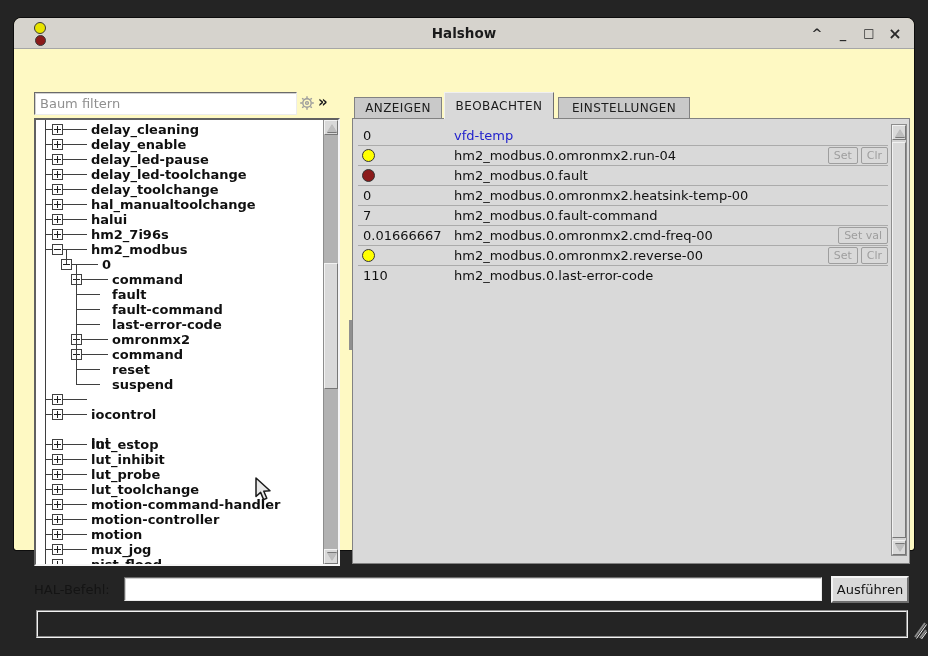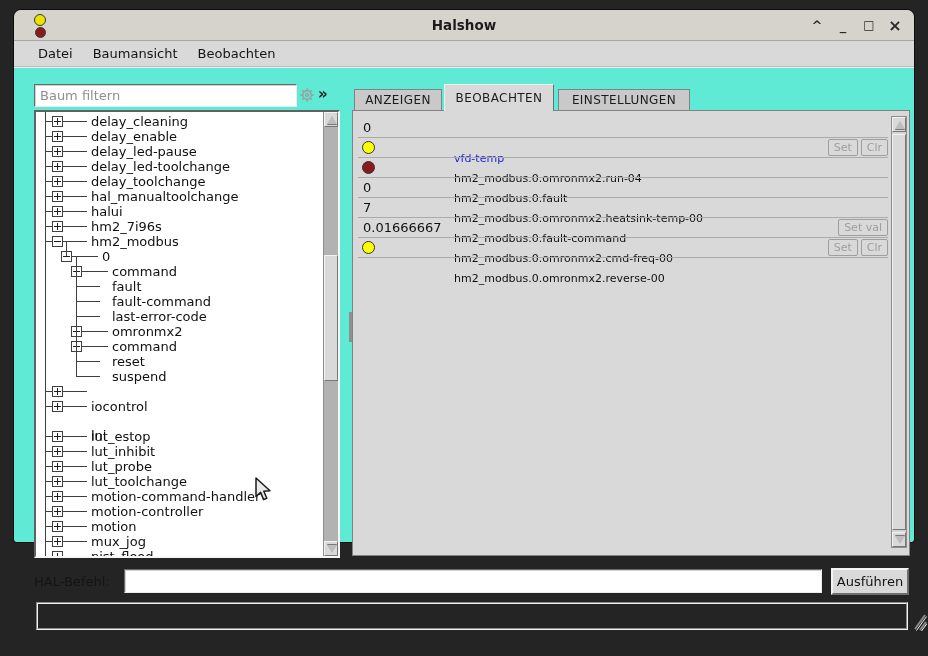--- a/index.html
+++ b/index.html
@@ -1,19 +1,19 @@
 <!DOCTYPE html>
 <html><head>
 <meta charset="utf-8">
 <style>
   html,body{margin:0;padding:0;}
   body{width:928px;height:656px;background:#242424;font-family:"DejaVu Sans",sans-serif;position:relative;overflow:hidden;}
   .abs{position:absolute;}
   
-  .window{left:14px;top:10px;width:900px;height:532px;background:#5eead4;border-radius:7px 7px 2px 2px;outline:1px solid #0d0d0d;}
+  .window{left:14px;top:18px;width:900px;height:532px;background:#fef9c3;border-radius:7px 7px 2px 2px;outline:1px solid #0d0d0d;}
   .titlebar{left:0;top:0;width:100%;height:30px;background:#d6d3cd;border-bottom:1px solid #a6a6a6;border-radius:7px 7px 0 0;display:flex;align-items:center;}
   .app-icon{position:absolute;left:16px;top:3px;width:18px;height:25px;}
   .dot{position:absolute;border-radius:50%;border:1px solid #3a3a3a;box-sizing:border-box;}
   .dot.y{left:4px;top:1px;width:12px;height:12px;}
   .dot.r{left:5px;top:14px;width:11px;height:11px;}
   .title{flex:1;text-align:center;font-size:13.5px;font-weight:bold;color:#1b1b1b;}
   .controls{position:absolute;right:12px;top:0;height:30px;display:flex;align-items:center;gap:12px;}
   .wbtnc{width:14px;text-align:center;font-weight:bold;color:#2a2a2a;font-size:13px;cursor:default;}
   .menubar{left:0;top:31px;width:100%;height:26px;background:#d9d9d9;display:flex;align-items:center;padding-left:16px;box-sizing:border-box;gap:4px;border-bottom:1px solid #bdbdbd;box-shadow:0 1px 0 #ededed;}
   .menuitem{font-size:13px;color:#141414;padding:3px 8px;}
@@ -21,21 +21,21 @@
   .sunken{background:#fff;border:1px solid;border-color:#6a6a6a #ececec #ececec #6a6a6a;box-shadow:inset 1px 1px 0 rgba(0,0,0,.18);box-sizing:border-box;}
   .raised{background:#d9d9d9;border:2px solid;border-color:#f4f4f4 #6e6e6e #6e6e6e #f4f4f4;box-sizing:border-box;}
   
   .filter-entry{left:20px;top:74px;width:263px;height:23px;font-size:13px;color:#111;padding:0 5px;font-family:"DejaVu Sans",sans-serif;outline:none;}
   .filter-entry::placeholder{color:#8f8f8f;opacity:1;}
   .gearwrap{left:285px;top:77px;width:16px;height:16px;}
   .chev{left:304px;top:75px;font-size:15px;color:#1d1d1d;font-weight:bold;}
   
   .treepanel{left:20px;top:100px;width:306px;height:448px;background:#fff;border:2px solid;border-color:#616161 #f6f6f6 #f6f6f6 #616161;box-sizing:border-box;}
   #tree-rows{position:absolute;left:0;top:0;width:287px;height:444px;overflow:hidden;}
-  .trow{position:absolute;left:0;width:100%;height:15px;line-height:15px;font-size:13px;color:#101010;}
+  .trow{position:absolute;left:0;width:100%;height:15px;line-height:15px;font-size:13px;color:#101010;font-weight:bold;}
   .tlabel{position:absolute;top:0;white-space:nowrap;}
   .tline{position:absolute;background:#3f3f3f;}
   .tbox{position:absolute;width:11px;height:11px;top:2px;border:1px solid #3f3f3f;background:#fdfdfd;box-sizing:border-box;}
   .tbox .h{position:absolute;left:1px;right:1px;top:4px;height:1px;background:#1c1c1c;}
   .tbox .v{position:absolute;top:1px;bottom:1px;left:4px;width:1px;background:#1c1c1c;}
   .spine{position:absolute;left:9px;top:0;width:1px;height:444px;background:#3f3f3f;}
   .vconn{position:absolute;width:1px;background:#3f3f3f;}
   .sbR{left:877px;top:106px;width:16px;height:432px;background:#d4d4d4;border:1px solid #8d8d8d;box-sizing:border-box;}
   .sb-btn{position:absolute;left:0;width:100%;height:15px;background:#d9d9d9;border:1px solid;border-color:#f2f2f2 #777 #777 #f2f2f2;box-sizing:border-box;}
   .tri-up{position:absolute;left:2px;top:3px;width:0;height:0;border-left:5px solid transparent;border-right:5px solid transparent;border-bottom:8px solid #bdbdbd;filter:drop-shadow(0 1px 0 #777);}
@@ -44,21 +44,21 @@
   .sash{left:335px;top:302px;width:3px;height:30px;background:#8f8f8f;box-shadow:1px 0 0 #f4f4f4;}
   
   .tab{position:absolute;box-sizing:border-box;border:1px solid #828282;border-bottom:none;display:flex;align-items:center;justify-content:center;font-size:12px;letter-spacing:.4px;color:#1c1c1c;}
   .tab.inactive{background:#c9c9c9;height:21px;top:79px;}
   .tab.active{background:#d9d9d9;height:27px;top:74px;z-index:3;border-color:#f0f0f0 #6f6f6f #d9d9d9 #f0f0f0;}
   .nbpanel{left:338px;top:100px;width:558px;height:446px;background:#d9d9d9;border:1px solid #828282;box-sizing:border-box;}
   
   #watch-rows{position:absolute;left:339px;top:101px;width:537px;height:444px;}
   .wrow{position:absolute;left:0;width:100%;height:20px;}
   .wval{position:absolute;left:10px;top:2px;font-size:13px;color:#111;}
-  .wname{position:absolute;left:101px;top:2px;font-size:11px;color:#111;white-space:nowrap;margin-top:32px;}
+  .wname{position:absolute;left:101px;top:2px;font-size:13px;color:#111;white-space:nowrap;}
   .led{position:absolute;left:9px;top:3px;width:13px;height:13px;border-radius:50%;border:1px solid #333;box-sizing:border-box;}
   .wbtns{position:absolute;right:2px;top:1px;display:flex;gap:3px;}
   .wbtn{height:17px;padding:0 5px;font-size:11px;line-height:15px;color:#9e9e9e;border:1px solid #9e9e9e;border-radius:2px;background:#d9d9d9;box-sizing:border-box;font-family:"DejaVu Sans",sans-serif;}
   .wsep{position:absolute;left:5px;width:530px;height:1px;background:#ababab;}
   
   .cmdlabel{left:20px;top:564px;font-size:13px;color:#141414;}
   .cmdentry{left:110px;top:559px;width:698px;height:24px;font-size:13px;padding:0 5px;font-family:"DejaVu Sans",sans-serif;outline:none;}
   .runbtn{left:817px;top:558px;width:78px;height:27px;font-size:13px;color:#141414;display:flex;align-items:center;justify-content:center;}
   .statusbar{left:22px;top:592px;width:872px;height:28px;border:1px solid;border-color:#8a8a8a #f2f2f2 #f2f2f2 #8a8a8a;box-sizing:border-box;}
   .statusbar .inner{position:absolute;inset:0;border:1px solid;border-color:#f2f2f2 #8a8a8a #8a8a8a #f2f2f2;}
@@ -77,25 +77,20 @@
     </div>
     <div class="title">Halshow</div>
     <div class="controls">
       <span class="wbtnc">^</span>
       <span class="wbtnc">_</span>
       <span class="wbtnc" style="font-size:12px">□</span>
       <span class="wbtnc" style="font-size:16px">×</span>
     </div>
   </div>
 
-  <div class="abs menubar">
-    <span class="menuitem">Datei</span>
-    <span class="menuitem">Baumansicht</span>
-    <span class="menuitem">Beobachten</span>
-  </div>
 
   <input class="abs sunken filter-entry" value="" placeholder="Baum filtern" style="">
   <div class="abs gearwrap">
     <svg width="16" height="16" viewBox="0 0 16 16">
       <g stroke="#9c9c9c" fill="none" stroke-width="1.4">
         <circle cx="8" cy="8" r="4.2"></circle>
         <path d="M8 1.2 V3.2 M8 12.8 V14.8 M1.2 8 H3.2 M12.8 8 H14.8 M3.2 3.2 L4.6 4.6 M11.4 11.4 L12.8 12.8 M12.8 3.2 L11.4 4.6 M4.6 11.4 L3.2 12.8"></path>
         <circle cx="8" cy="8" r="1.4"></circle>
       </g>
     </svg>
@@ -400,20 +395,24 @@
       <div class="wsep" style="top: 126px;"></div>
       <div class="wrow" style="top: 127px;">
         <i class="led" style="background: rgb(255, 255, 0);"></i>
         <span class="wname">hm2_modbus.0.omronmx2.reverse-00</span>
         <div class="wbtns">
           <button class="wbtn">Set</button>
           <button class="wbtn">Clr</button>
         </div>
       </div>
       <div class="wsep" style="top: 146px;"></div>
+      <div class="wrow" style="top: 147px;">
+        <span class="wval">110</span>
+        <span class="wname">hm2_modbus.0.last-error-code</span>
+      </div>
     </div>
 
   <div class="abs sbR">
     <div class="sb-btn" style="top:0">
         <i class="tri-up"></i>
       </div>
     <div class="sb-thumb" style="top:17px;height:396px;"></div>
     <div class="sb-btn" style="bottom:0">
         <i class="tri-dn"></i>
       </div>

